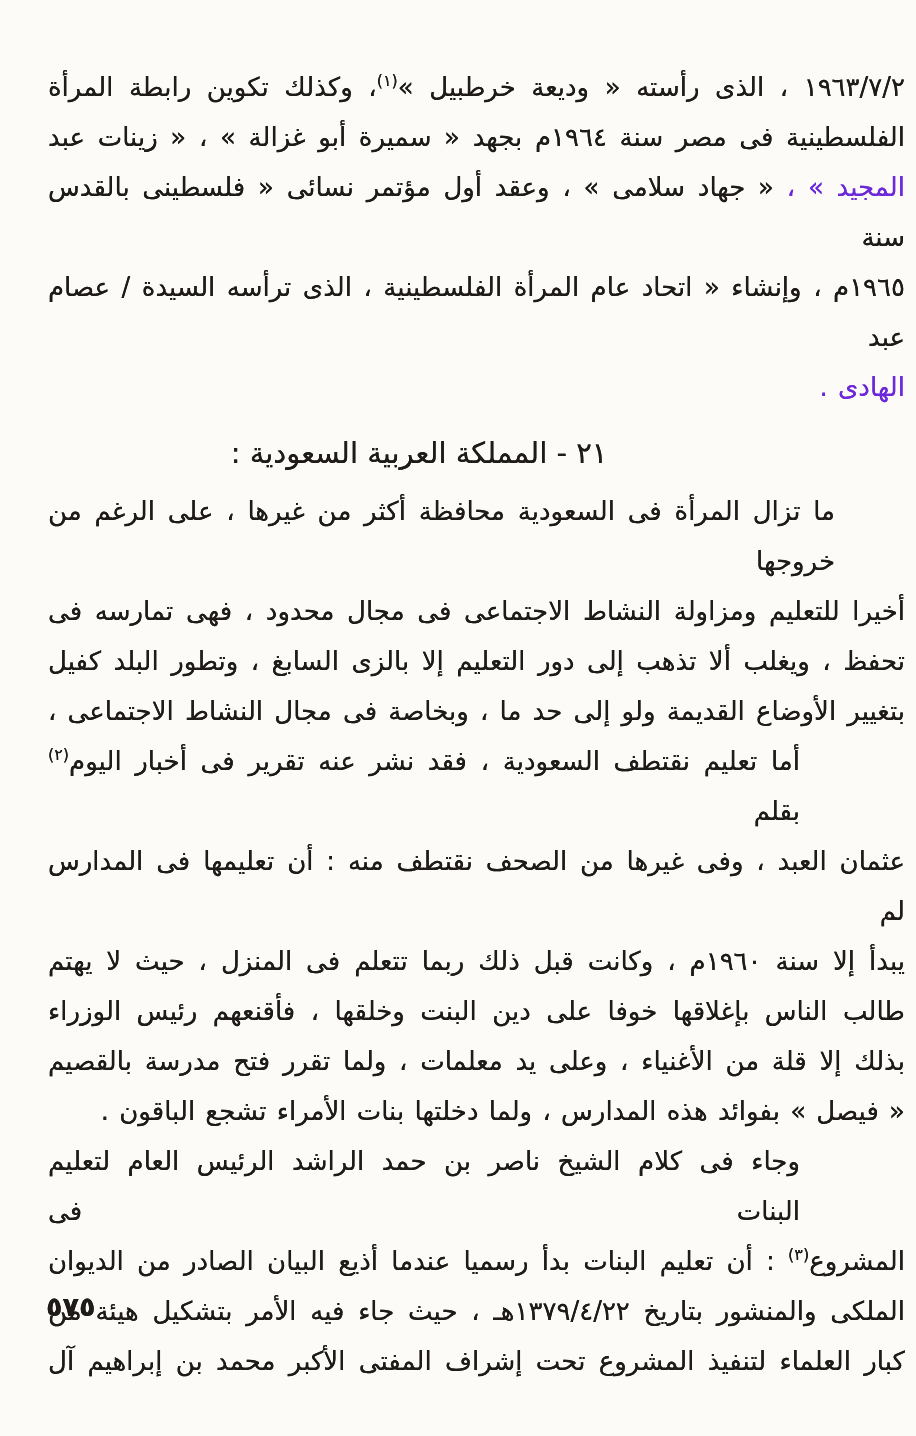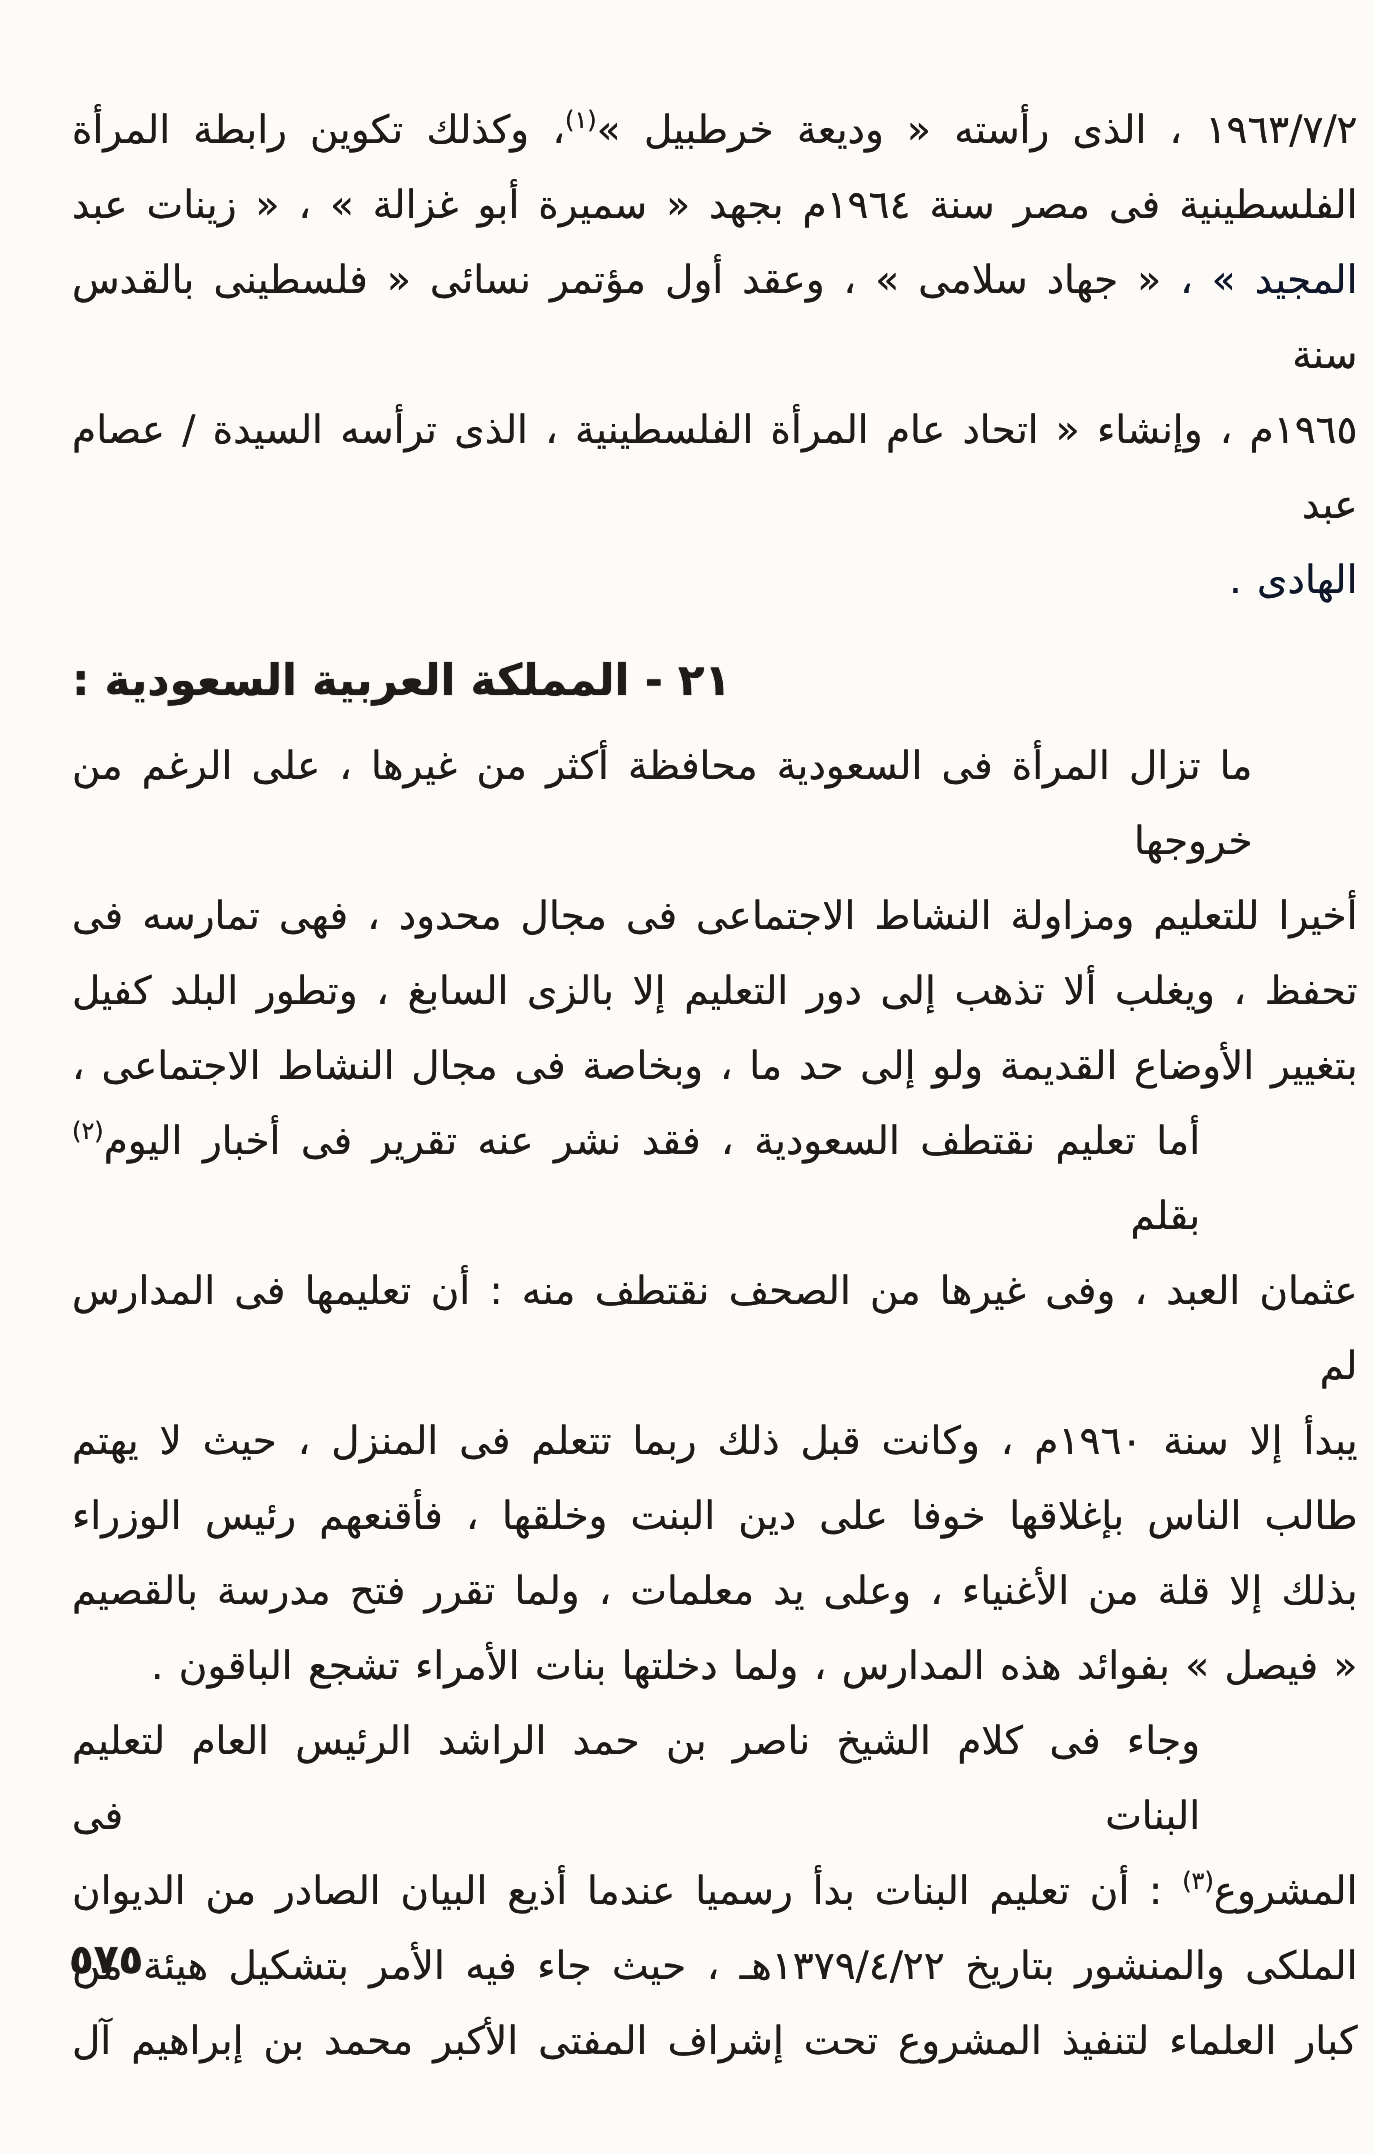--- a/index.html
+++ b/index.html
@@ -27,27 +27,27 @@
     text-shadow:0 0 .4px currentColor;
   }
   .line.last{ text-align-last:right; }
   .indent-1{ padding-right:70px; }
   .indent-2{ padding-right:105px; }
   .sup{
     font-size:16px;
     vertical-align:10px;
     line-height:0;
   }
-  .faded{ color:#0f172a; filter:blur(.4px); }
+  .faded{ color:#6d28d9; filter:blur(.4px); }
   .heading{
     font-size:29px;
-    font-weight:bold;
+    font-weight:normal;
     line-height:42px;
     margin:20px 115px 12px 0;
-    text-align:left;
+    text-align:center;
     text-shadow:0 0 .5px currentColor;
   }
   .page-num{
     position:absolute;
     top:1291px;
     left:46px;
     font-size:27px;
     font-weight:bold;
     letter-spacing:3px;
     direction:ltr;

